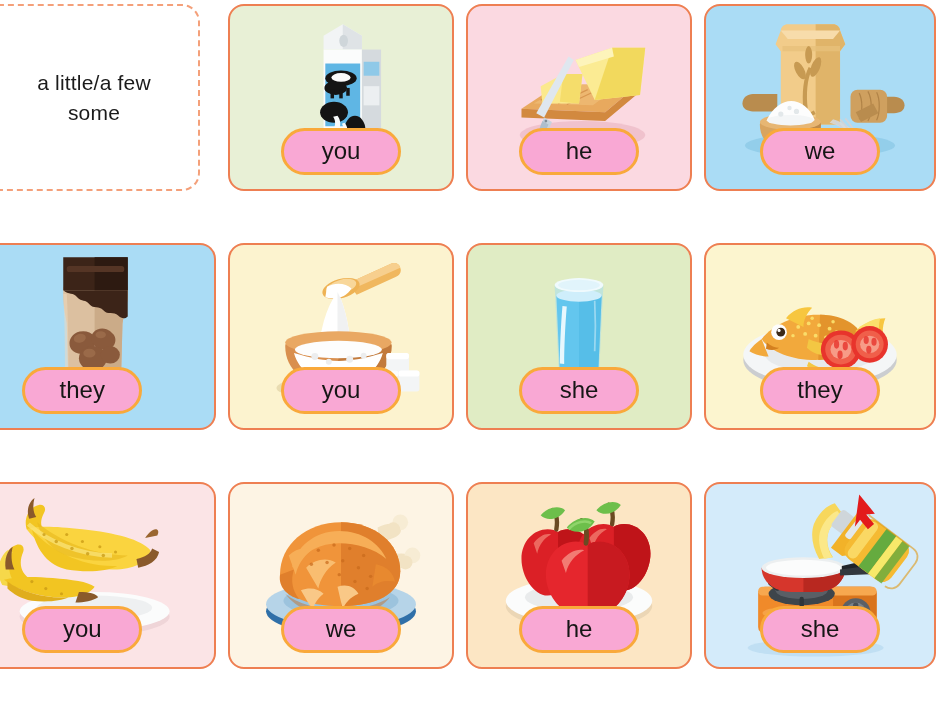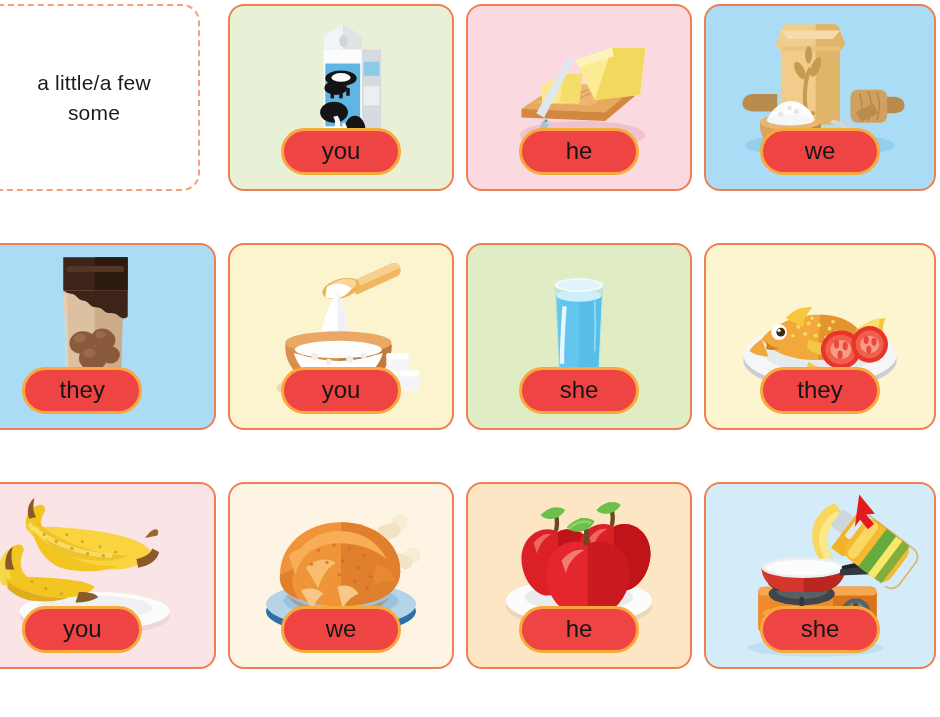--- a/index.html
+++ b/index.html
@@ -99,21 +99,21 @@
   .art svg { width: 100%; height: 100%; display: block; }
 
   
   .pill {
     position: absolute;
     left: 50%;
     transform: translateX(-50%);
     bottom: 14px;
     min-width: 120px;
     padding: 7px 22px 9px;
-    background: #ef4444;
+    background: #f9a8d4;
     border: 3px solid #f9a93b;
     border-radius: 26px;
     text-align: center;
     font-size: 24px;
     color: #161616;
     line-height: 1.05;
     white-space: nowrap;
     box-sizing: border-box;
     z-index: 5;
   }

